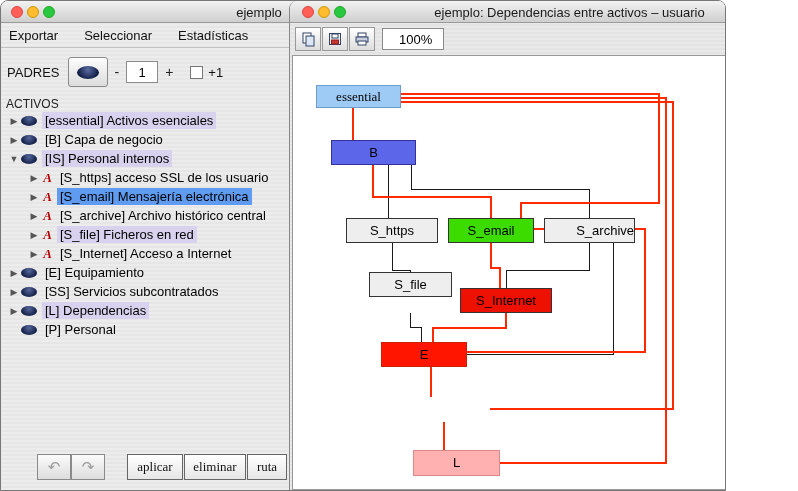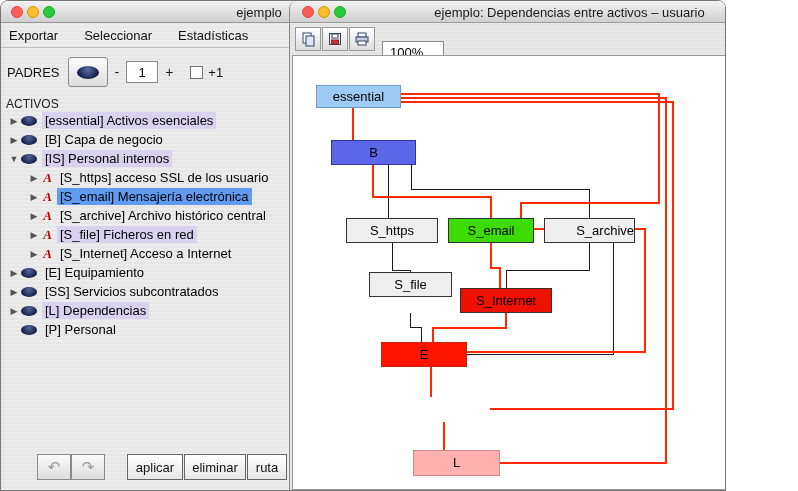--- a/index.html
+++ b/index.html
@@ -47,33 +47,33 @@
     font-family:"Liberation Serif",serif; font-weight:bold; font-style:italic; font-size:13px; color:#b40000; }
   .tree-label { padding:1px 3px; color:#000; }
   .tree-label.path { background:#d9d2ee; }
   .tree-label.selected { background:#5f9bf0;text-align:right; }
 
   .actions { position:absolute; left:0; bottom:8px; width:100%; height:28px; }
   .icon-btn2 { position:absolute; top:0; width:34px; height:26px; border:1px solid #8a8a8a;
     background:linear-gradient(#fbfbfb,#ddd); font-size:15px; color:#999; text-align:center; line-height:24px; }
   .txt-btn { position:absolute; top:0; height:26px; border:1px solid #666;
     background:linear-gradient(#fff,#e6e6e6); font-size:13px; color:#111;
-    font-family:Liberation Sans, sans-serif; }
+    font-family:Liberation Serif, serif; }
 
   
   .front-window { position:absolute; left:288px; top:0; width:510px; height:491px;
     border-left:1px solid #888; border-radius:8px 0 0 0; overflow:hidden;
     background:repeating-linear-gradient(0deg,#e9e9e9 0 2px,#e3e3e3 2px 4px); }
   .front-titlebar { position:absolute; left:0; top:0; right:0; height:22px;
     background:linear-gradient(#f2f2f2,#cfcfcf); border-bottom:1px solid #9a9a9a; }
   .front-toolbar { position:absolute; left:0; top:22px; right:0; height:32px; }
   .tool-btn { position:absolute; top:4px; width:26px; height:24px; border:1px solid #999;
     background:linear-gradient(#fff,#ddd); display:flex; align-items:center; justify-content:center; }
-  .zoom-input { position:absolute; left:92px; top:18px; width:62px; height:22px;
-    border:1px solid #8a8a8a; background:#fff; font-size:13px; padding-left:7px;
+  .zoom-input { position:absolute; left:92px; top:5px; width:62px; height:22px;
+    border:1px solid #8a8a8a; background:#fff; font-size:13px; padding-left:16px;
     font-family:"Liberation Sans",sans-serif; }
   .legend-btn { position:absolute; right:8px; top:4px; width:58px; height:23px;
     border:1px solid #777; border-radius:8px; background:linear-gradient(#fefefe,#d8d8d8);
     font-size:13px; color:#111; font-family:"Liberation Sans",sans-serif;margin-left:48px; }
 
   .diagram { position:absolute; left:2px; top:54px; width:484px; height:435px;
     background:#fff; border:1px solid #999; overflow:hidden; }
   .diagram svg { position:absolute; left:0; top:0; }
   .dnode { position:absolute; border:1px solid #333; font-size:13px; color:#000;
     text-align:center; overflow:hidden; }
@@ -234,21 +234,21 @@
           <polyline points="80,109 80,141 198,141 198,162" fill="none" stroke="#ff2a00" stroke-width="1.3"></polyline>
           <polyline points="108,38 366,38 366,147 228,147 228,162" fill="none" stroke="#ff2a00" stroke-width="1.3"></polyline>
           <polyline points="108,46 380,46 380,353 197,353" fill="none" stroke="#ff2a00" stroke-width="1.3"></polyline>
           <polyline points="108,42 373,42 373,407 207,407" fill="none" stroke="#ff2a00" stroke-width="1.3"></polyline>
           <polyline points="198,187 198,212 207,212 207,232" fill="none" stroke="#ff2a00" stroke-width="1.3"></polyline>
           <polyline points="241,173 352,173 352,296 174,296" fill="none" stroke="#ff2a00" stroke-width="1.3"></polyline>
           <polyline points="213,257 213,272 140,272 140,286" fill="none" stroke="#ff2a00" stroke-width="1.3"></polyline>
           <polyline points="138,311 138,341" fill="none" stroke="#ff2a00" stroke-width="1.3"></polyline>
           <polyline points="151,366 151,394" fill="none" stroke="#ff2a00" stroke-width="1.3"></polyline>
         </svg>
-        <div class="dnode" style="left: 23px; top: 29px; width: 85px; height: 23px; line-height: 21px; background: rgb(158, 203, 245); border-color: rgb(111, 156, 200);">essential</div>
+        <div class="dnode" style="left: 23px; top: 29px; width: 85px; height: 23px; line-height: 21px; background: rgb(158, 203, 245); border-color: rgb(111, 156, 200); font-family: Liberation Serif, serif;">essential</div>
         <div class="dnode" style="left: 38px; top: 84px; width: 85px; height: 25px; line-height: 23px; background: rgb(92, 102, 232); border-color: rgb(51, 51, 153);">B</div>
         <div class="dnode" style="left: 53px; top: 162px; width: 92px; height: 25px; line-height: 23px; background: rgb(238, 238, 238); border-color: rgb(51, 51, 51);">S_https</div>
         <div class="dnode" style="left: 155px; top: 162px; width: 86px; height: 25px; line-height: 23px; background: rgb(61, 220, 0); border-color: rgb(51, 51, 51);">S_email</div>
         <div class="dnode" style="left: 251px; top: 162px; width: 91px; height: 25px; line-height: 23px; background: rgb(238, 238, 238); border-color: rgb(51, 51, 51); text-align: right;">S_archive</div>
         <div class="dnode" style="left: 76px; top: 216px; width: 83px; height: 25px; line-height: 23px; background: rgb(238, 238, 238); border-color: rgb(51, 51, 51);">S_file</div>
         <div class="dnode" style="left: 167px; top: 232px; width: 92px; height: 25px; line-height: 23px; background: rgb(238, 16, 0); border-color: rgb(51, 51, 51);">S_Internet</div>
         <div class="dnode" style="left: 88px; top: 286px; width: 86px; height: 25px; line-height: 23px; background: rgb(255, 21, 0); border-color: rgb(204, 34, 0);">E</div>
         <div class="dnode" style="left: 120px; top: 394px; width: 87px; height: 26px; line-height: 24px; background: rgb(255, 176, 176); border-color: rgb(221, 136, 136);">L</div>
       </div>
 

